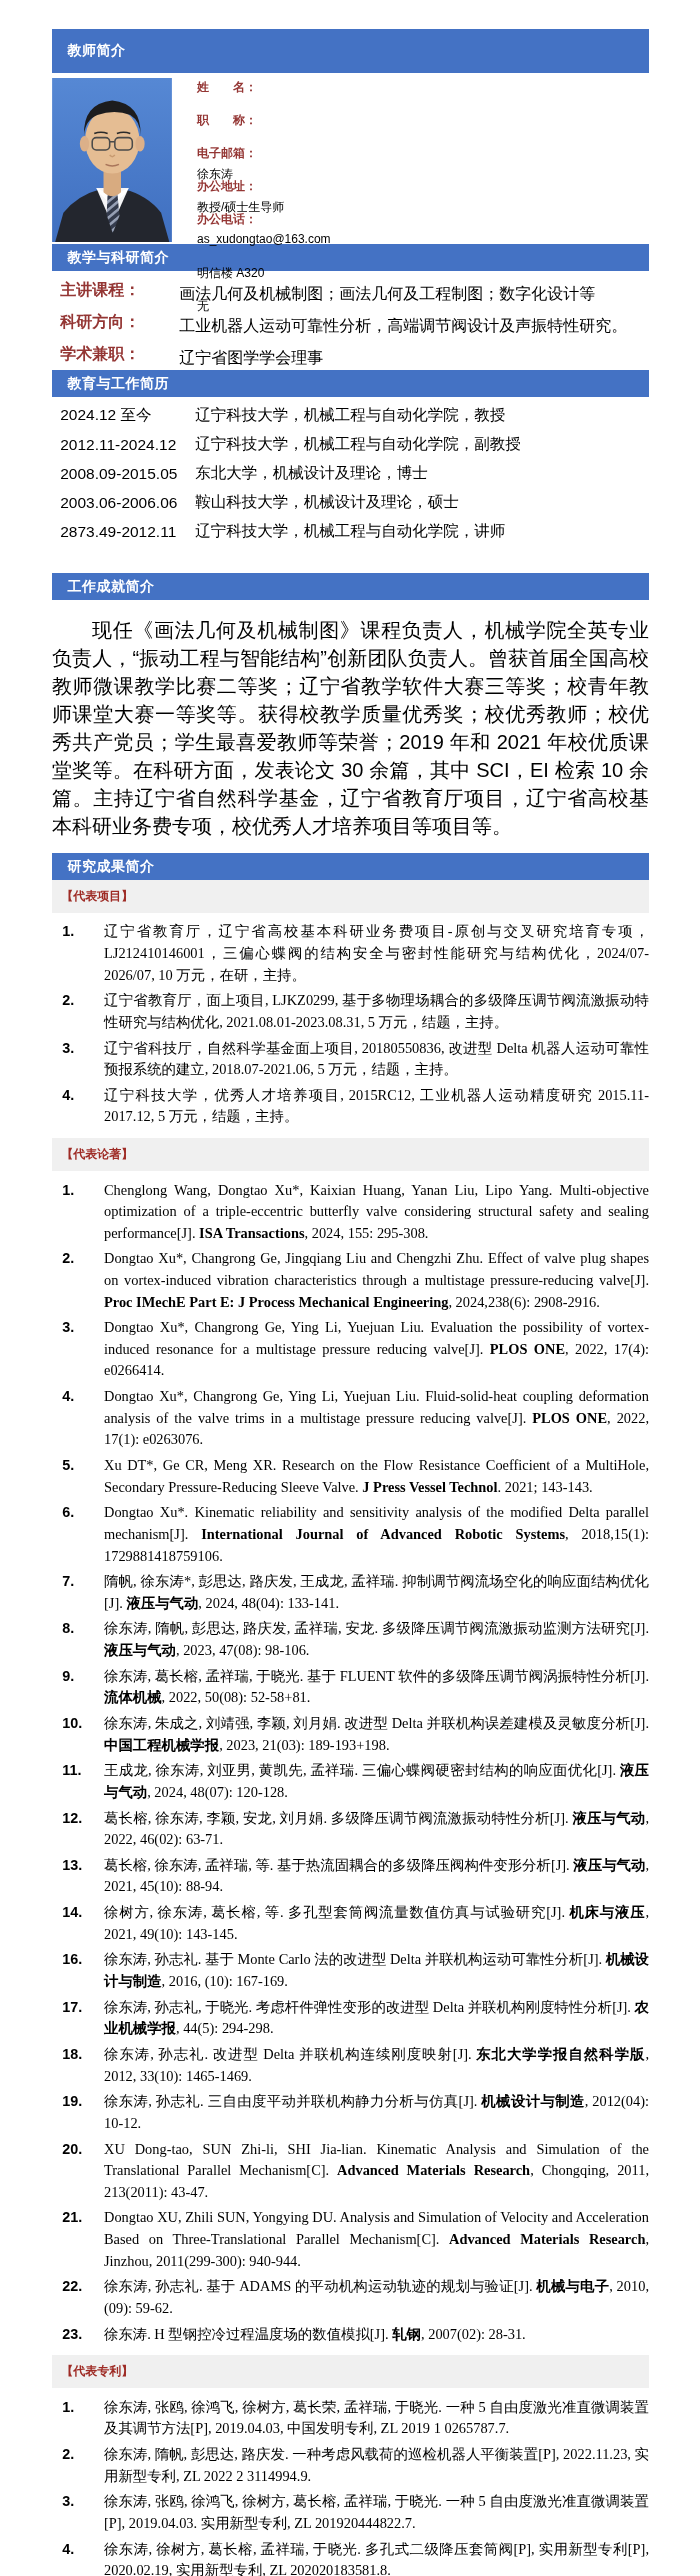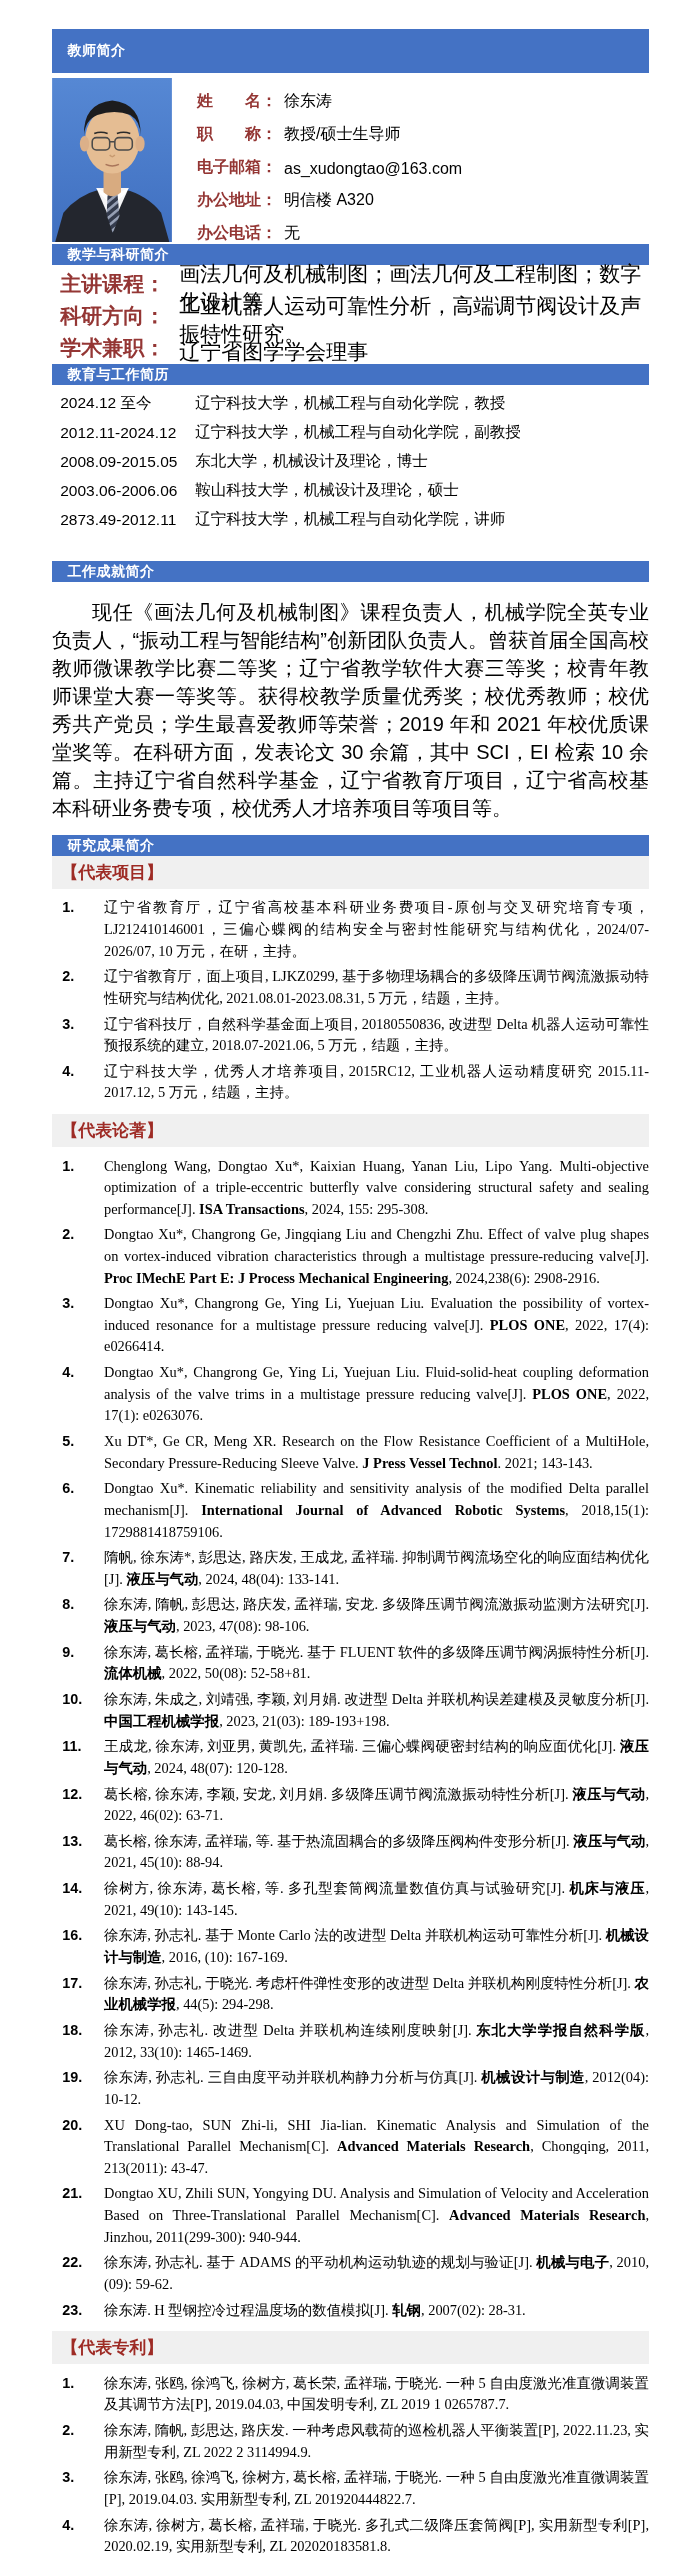--- a/index.html
+++ b/index.html
@@ -5,52 +5,52 @@
   html,body{margin:0;padding:0;background:#ffffff;}
   body{width:701px;height:2930px;position:relative;overflow:hidden;
        font-family:"Liberation Sans","DejaVu Sans",sans-serif;color:#000;}
   .page{width:597px;margin-left:52px;padding-top:29px;}
 
   
   .banner{background:#4472C4;color:#fff;display:flex;align-items:center;
           font-weight:bold;font-size:14px;padding-left:15.5px;box-sizing:border-box;
           letter-spacing:0.5px;}
   .banner-lg{height:44px;}
-  .banner-sm{height:21px;}
+  .banner-sm{height:27px;}
 
   
   .profile{display:flex;margin-top:4.6px;height:164px;}
   .photo{width:120px;height:164px;flex:0 0 120px;overflow:hidden;}
   .photo svg{display:block;}
   .info{margin-left:25px;padding-top:1px;}
-  .info-row{height:33px;display:flex;align-items:flex-end;font-size:16px;}
+  .info-row{height:33px;display:flex;align-items:flex-start;font-size:12px;flex-direction:column;}
   .info-label{color:#943634;font-weight:bold;width:87px;flex:0 0 87px;}
   .info-value{color:#000;}
 
   
   .teach{padding:3.1px 0 0 0;}
-  .teach-row{height:32px;display:flex;align-items:center;font-size:21px;}
+  .teach-row{height:32px;display:flex;align-items:center;font-size:16px;}
   .teach-label{color:#943634;font-weight:bold;width:119px;flex:0 0 119px;margin-left:8.2px;}
   .teach-value{color:#000;margin-top:8px;}
 
   
   .edu{padding:4.1px 0 0 0;}
   .edu-row{height:29px;display:flex;align-items:center;font-size:15.5px;}
   .edu-period{width:135px;flex:0 0 135px;margin-left:8.2px;}
   .edu-detail{}
 
   .mt25{margin-top:27px;}
 
   
   .ach{padding:15.5px 0 13.4px 0;}
   .para{font-size:20px;line-height:28px;text-align:justify;text-indent:2em;margin:0;}
 
   
   .band{background:#F0F0F0;height:33px;display:flex;align-items:center;
-        font-size:17px;font-weight:bold;color:#9E2B25;padding-left:9.3px;
+        font-size:12px;font-weight:bold;color:#9E2B25;padding-left:9.3px;
         box-sizing:border-box;}
 
   
   .ol{padding:8.2px 0 6.2px 0;}
   .li{position:relative;padding-left:52px;font-size:14.4px;line-height:21.6px;
       text-align:justify;margin-bottom:4.1px;
       font-family:"Liberation Serif","DejaVu Serif",serif;}
   .li .num{position:absolute;left:10.3px;top:0;font-weight:bold;
            font-family:"Liberation Sans","DejaVu Sans",sans-serif;}
   .li b{font-weight:bold;}

